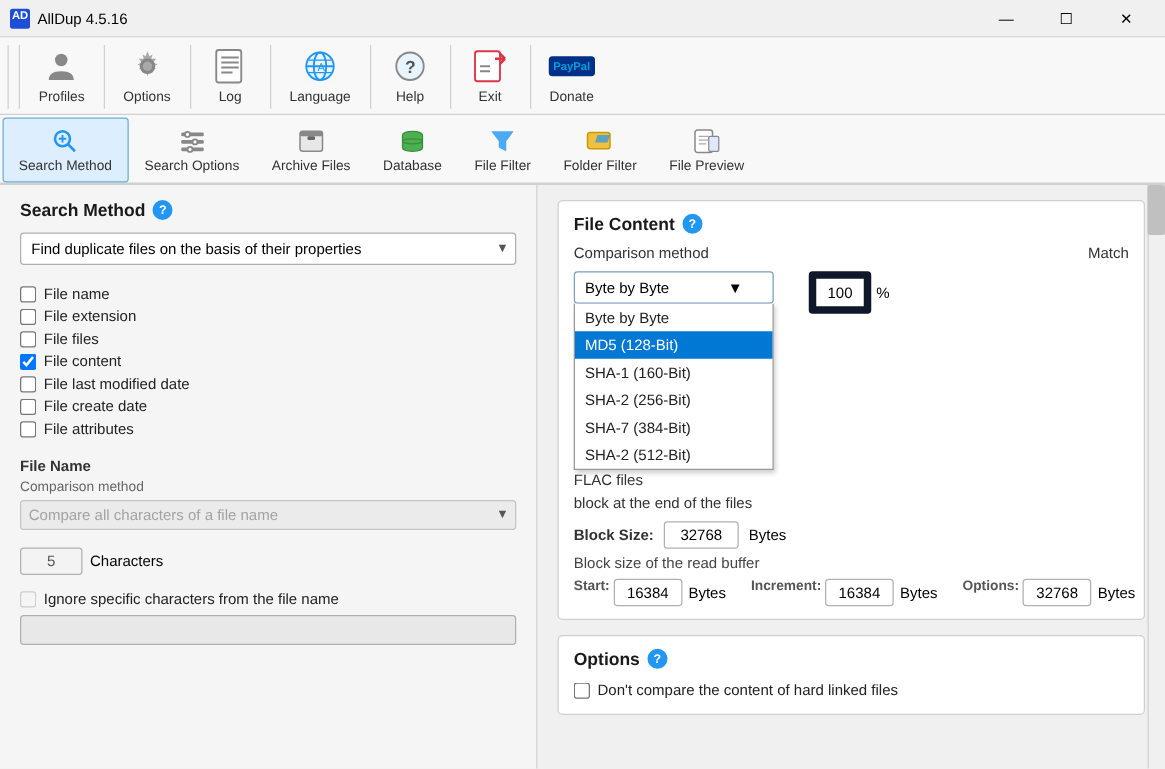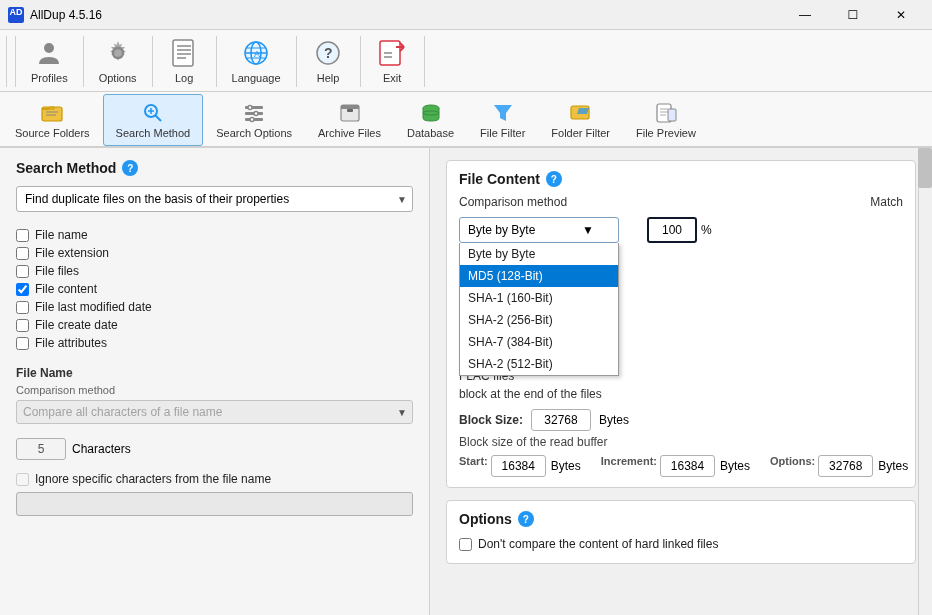--- a/index.html
+++ b/index.html
@@ -323,21 +323,21 @@
       color: #222;
     }
     .custom-dropdown-item.selected {
       background: #0078D4;
       color: white;
     }
 
     .match-input {
       width: 50px;
       padding: 4px 6px;
-      border: 2px solid #0f172a;
+      border: 6px solid #0f172a;
       border-radius: 3px;
       font-size: 12px;
       text-align: center;
     }
 
     .info-row {
       display: flex;
       align-items: center;
       gap: 8px;
       margin: 4px 0;
@@ -461,35 +461,30 @@
         <line x1="24" y1="6" x2="28" y2="10" stroke="#dc3545" stroke-width="2"></line>
         <line x1="24" y1="14" x2="28" y2="10" stroke="#dc3545" stroke-width="2"></line>
         <line x1="8" y1="16" x2="16" y2="16" stroke="#888" stroke-width="1.5"></line>
         <line x1="8" y1="20" x2="16" y2="20" stroke="#888" stroke-width="1.5"></line>
       </svg>
     </div>
     <span class="tb-label">Exit</span>
   </div>
   <div class="tb-sep"></div>
 
+  <div class="tb-btn">
+    <div class="tb-icon">
+      <span style="background:#003087; color:#009cde; font-size:9px; font-weight:bold; padding:3px 4px; border-radius:3px; display:inline-block;">Pay<span style="color:#00a0dc;">Pal</span></span>
+    </div>
+    <span class="tb-label">Donate</span>
+  </div>
 </div>
 
 <div class="toolbar2">
 
-  <div class="tb2-btn">
-    <div class="tb2-icon">
-      <svg width="24" height="24" viewBox="0 0 24 24">
-        <rect x="2" y="6" width="20" height="14" rx="2" fill="#f0c040" stroke="#c89a00" stroke-width="1.2"></rect>
-        <path d="M2 8 L8 8 L10 6 L14 6 L14 8 L2 8" fill="#f0c040" stroke="#c89a00" stroke-width="1"></path>
-        <line x1="6" y1="11" x2="18" y2="11" stroke="#888" stroke-width="1"></line>
-        <line x1="6" y1="14" x2="16" y2="14" stroke="#888" stroke-width="1"></line>
-      </svg>
-    </div>
-    <span class="tb2-label">Source Folders</span>
-  </div>
 
   <div class="tb2-btn active">
     <div class="tb2-icon">
       <svg width="24" height="24" viewBox="0 0 24 24">
         <circle cx="10" cy="10" r="6" fill="none" stroke="#2196F3" stroke-width="2"></circle>
         <line x1="14" y1="14" x2="20" y2="20" stroke="#2196F3" stroke-width="2"></line>
         <line x1="7" y1="10" x2="13" y2="10" stroke="#2196F3" stroke-width="1.5"></line>
         <line x1="10" y1="7" x2="10" y2="13" stroke="#2196F3" stroke-width="1.5"></line>
       </svg>
     </div>

